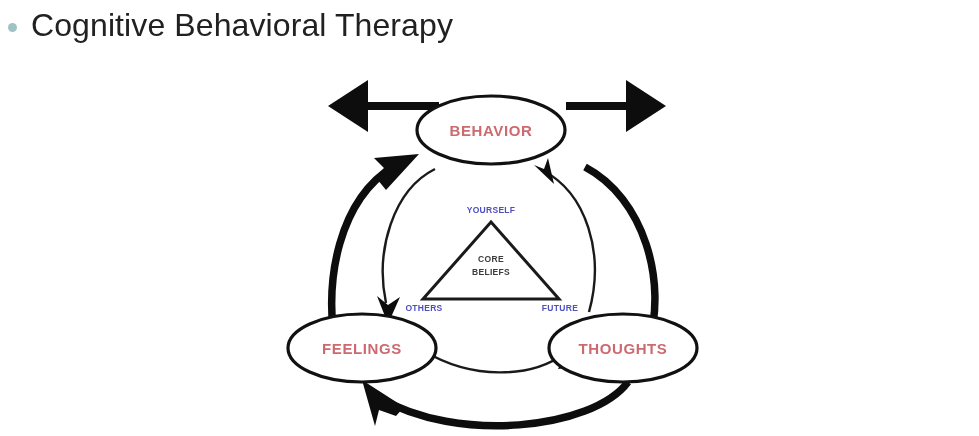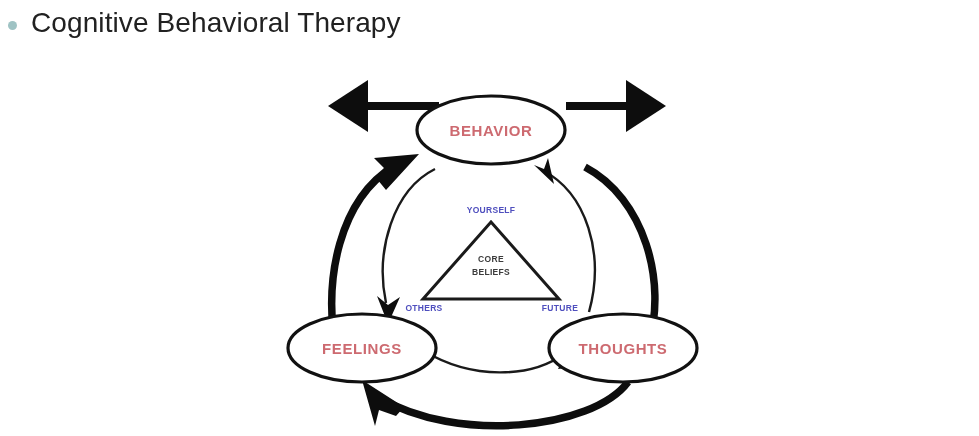--- a/index.html
+++ b/index.html
@@ -28,21 +28,21 @@
   #title-bullet {
     width: 9px;
     height: 9px;
     border-radius: 50%;
     background: #9fc3c4;
     flex: none;
     margin-top: 4px;
   }
   #title-text {
     font-family: "Liberation Sans", sans-serif;
-    font-size: 28px;
+    font-size: 32px;
     font-weight: 400;
     color: #212121;
     letter-spacing: 0.1px;
     white-space: nowrap;
     line-height: 1.1;
   }
 
   
   #cbt-diagram {
     position: absolute;

